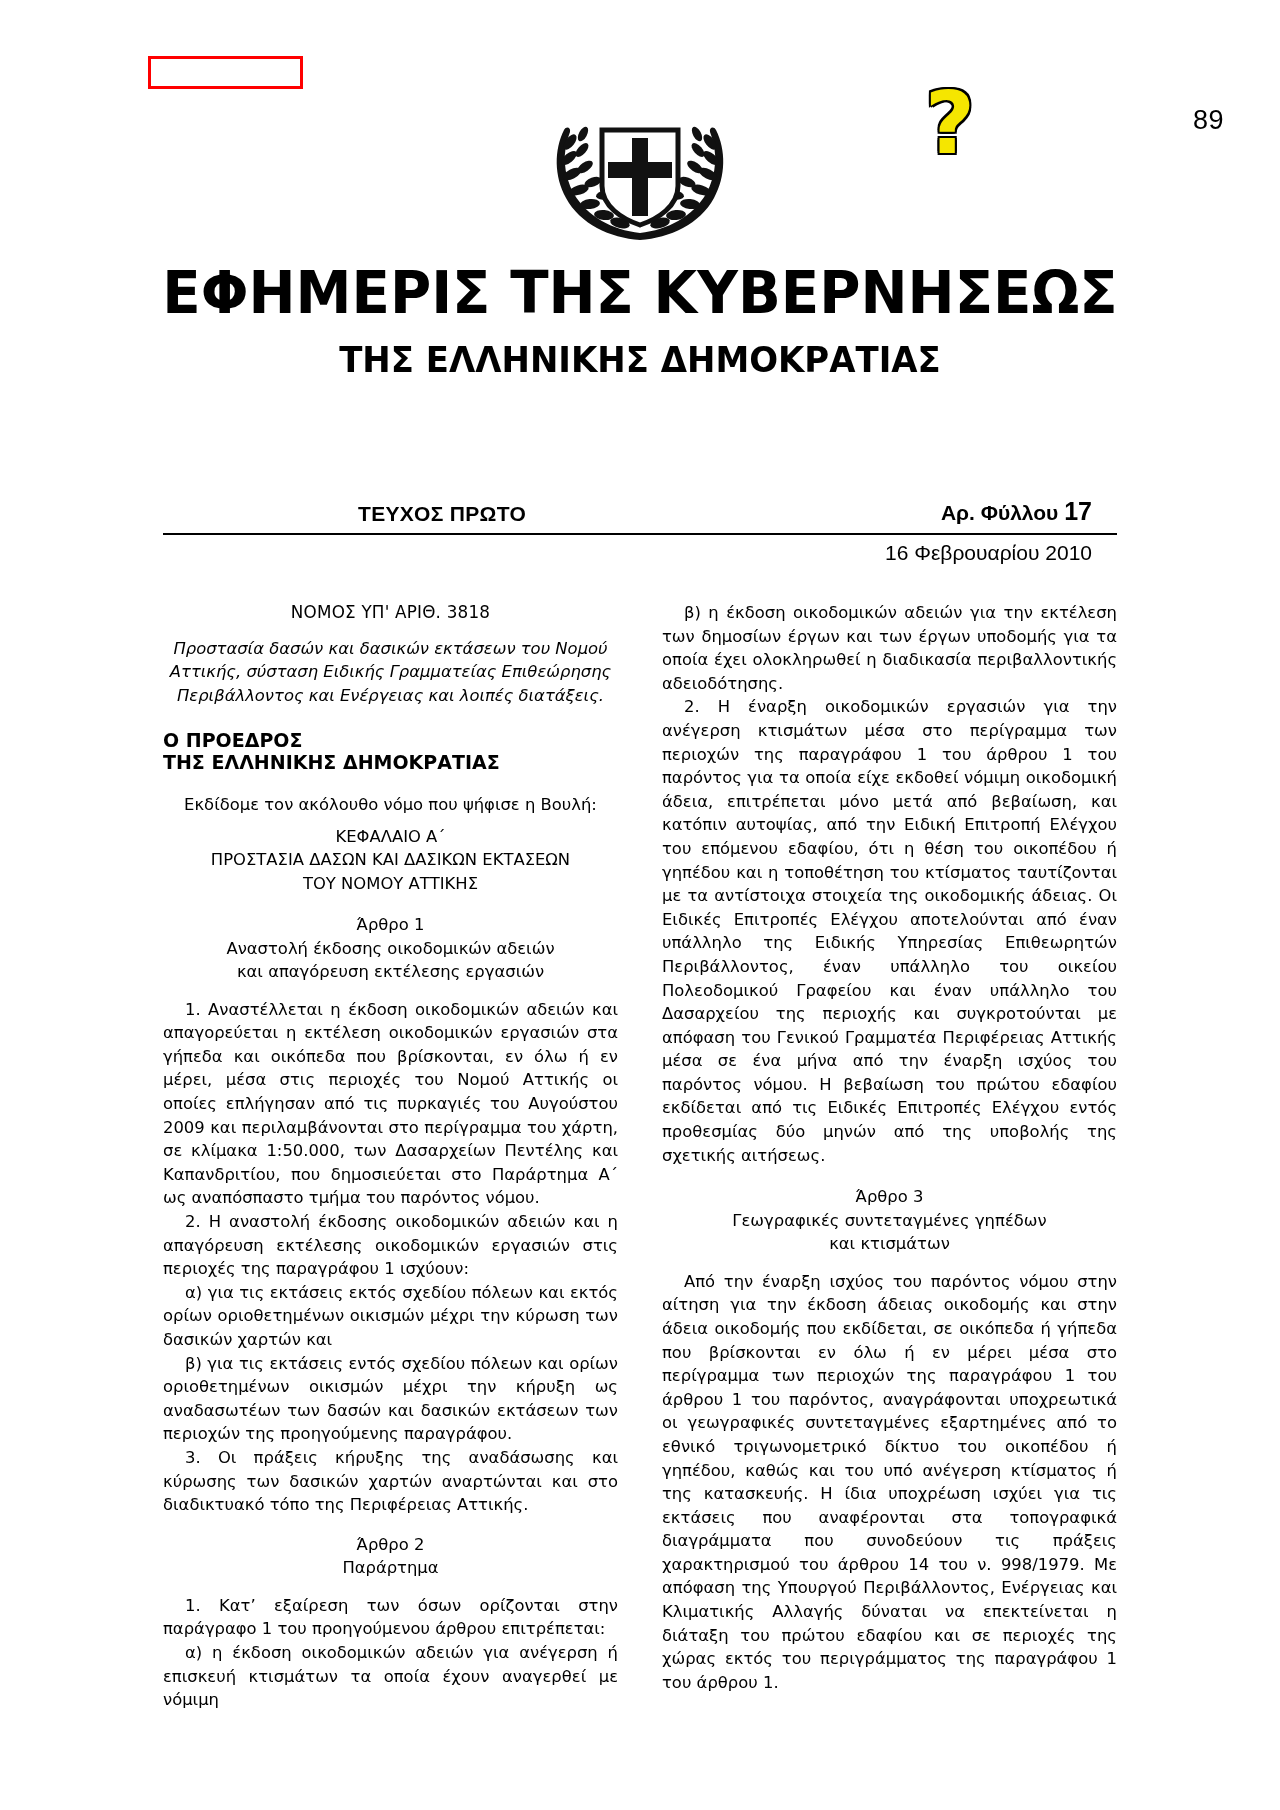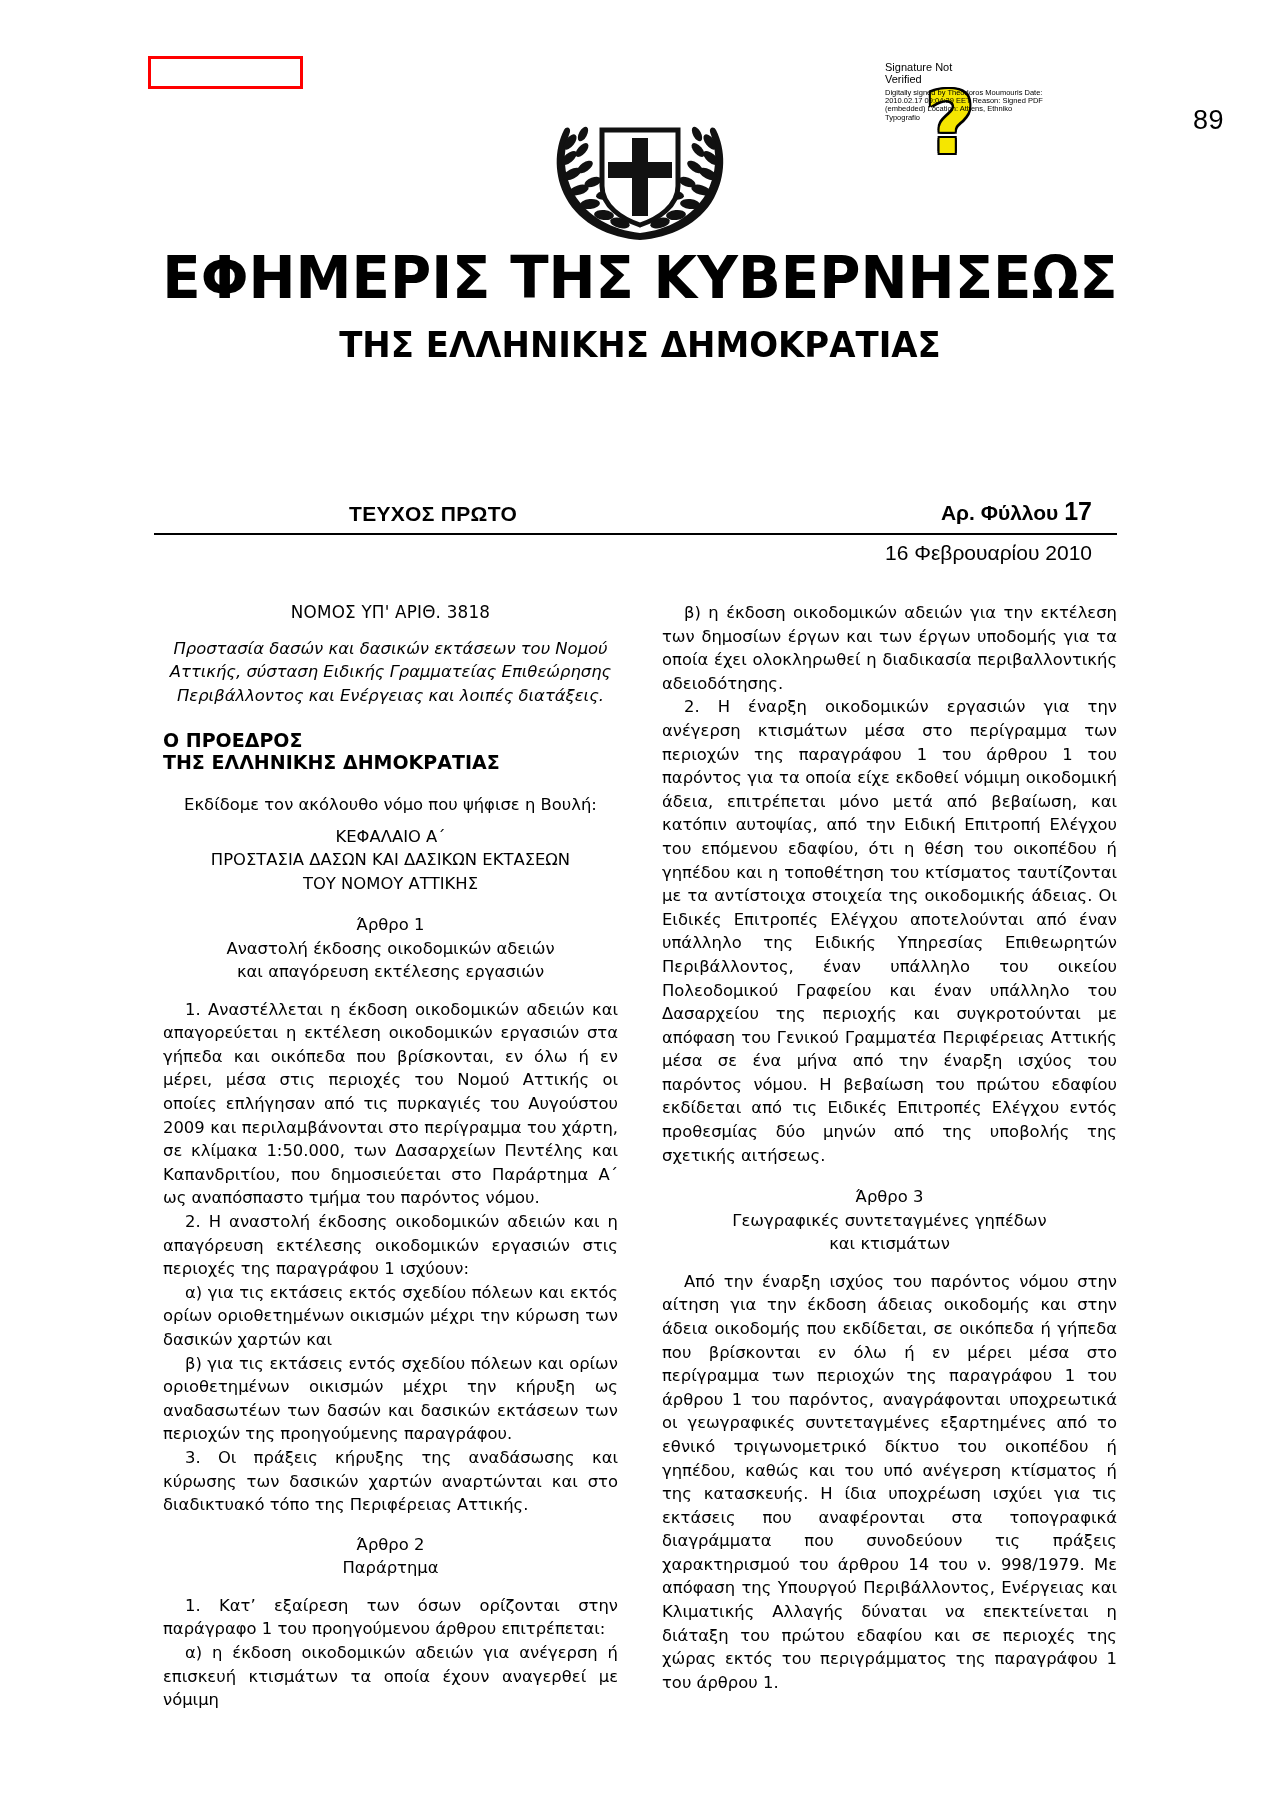--- a/index.html
+++ b/index.html
@@ -90,21 +90,21 @@
     top: 112px;
     text-align: center;
     height: 135px;
   }
 
   
   .masthead {
     position: absolute;
     left: 0;
     right: 0;
-    top: 247px;
+    top: 262px;
     text-align: center;
   }
   .gazette-title {
     font-family: "DejaVu Sans", sans-serif;
     font-weight: bold;
     font-size: 58px;
     line-height: 62px;
     letter-spacing: 0px;
     transform: scaleX(0.97);
   }
@@ -113,21 +113,21 @@
     font-weight: bold;
     font-size: 35px;
     line-height: 44px;
     margin-top: 14px;
     transform: scaleX(0.97);
   }
 
   
   .issue-bar {
     position: absolute;
-    left: 154px;
+    left: 163px;
     right: 163px;
     top: 497px;
   }
   .issue-row {
     display: flex;
     justify-content: space-between;
     align-items: flex-end;
     padding: 0 25px 7px 25px;
   }
   .issue-type {
@@ -215,27 +215,20 @@
 </style>
 </head>
 <body>
 
 <div class="annot-rect"></div>
 
 <div class="page-number">89</div>
 
 <div class="sig-block">
   <div class="sig-qmark">?</div>
-  <div class="sig-text">
-    <div class="sig-head">
-      <div>Signature Not</div>
-      <div>Verified</div>
-    </div>
-    <div class="sig-details">Digitally signed by Theodoros Moumouris Date: 2010.02.17 09:04:39 EET Reason: Signed PDF (embedded) Location: Athens, Ethniko Typografio</div>
-  </div>
 </div>
 
 <div class="emblem">
   <svg width="200" height="132" viewBox="0 0 200 132" xmlns="http://www.w3.org/2000/svg" aria-hidden="true">
 
     <g fill="#111">
       <path d="M100 128 C70 126 40 112 26 86 C14 64 14 38 24 18 C26 14 31 15 30 20 C22 40 23 62 34 82 C47 104 72 118 100 121 Z"></path>
       <path d="M100 128 C130 126 160 112 174 86 C186 64 186 38 176 18 C174 14 169 15 170 20 C178 40 177 62 166 82 C153 104 128 118 100 121 Z"></path>
 
       <g>

